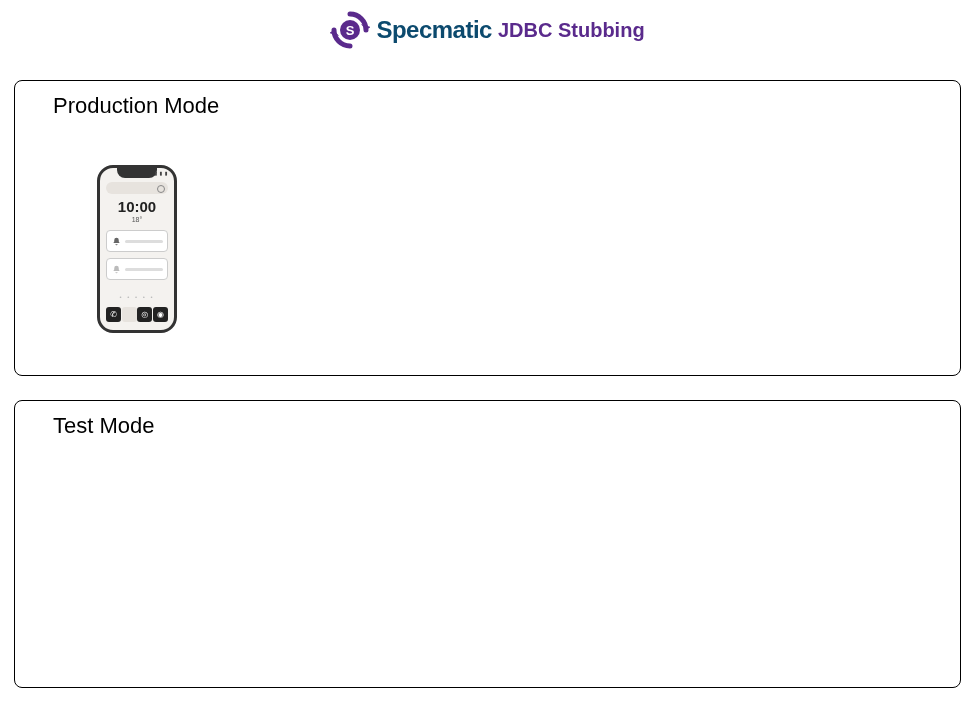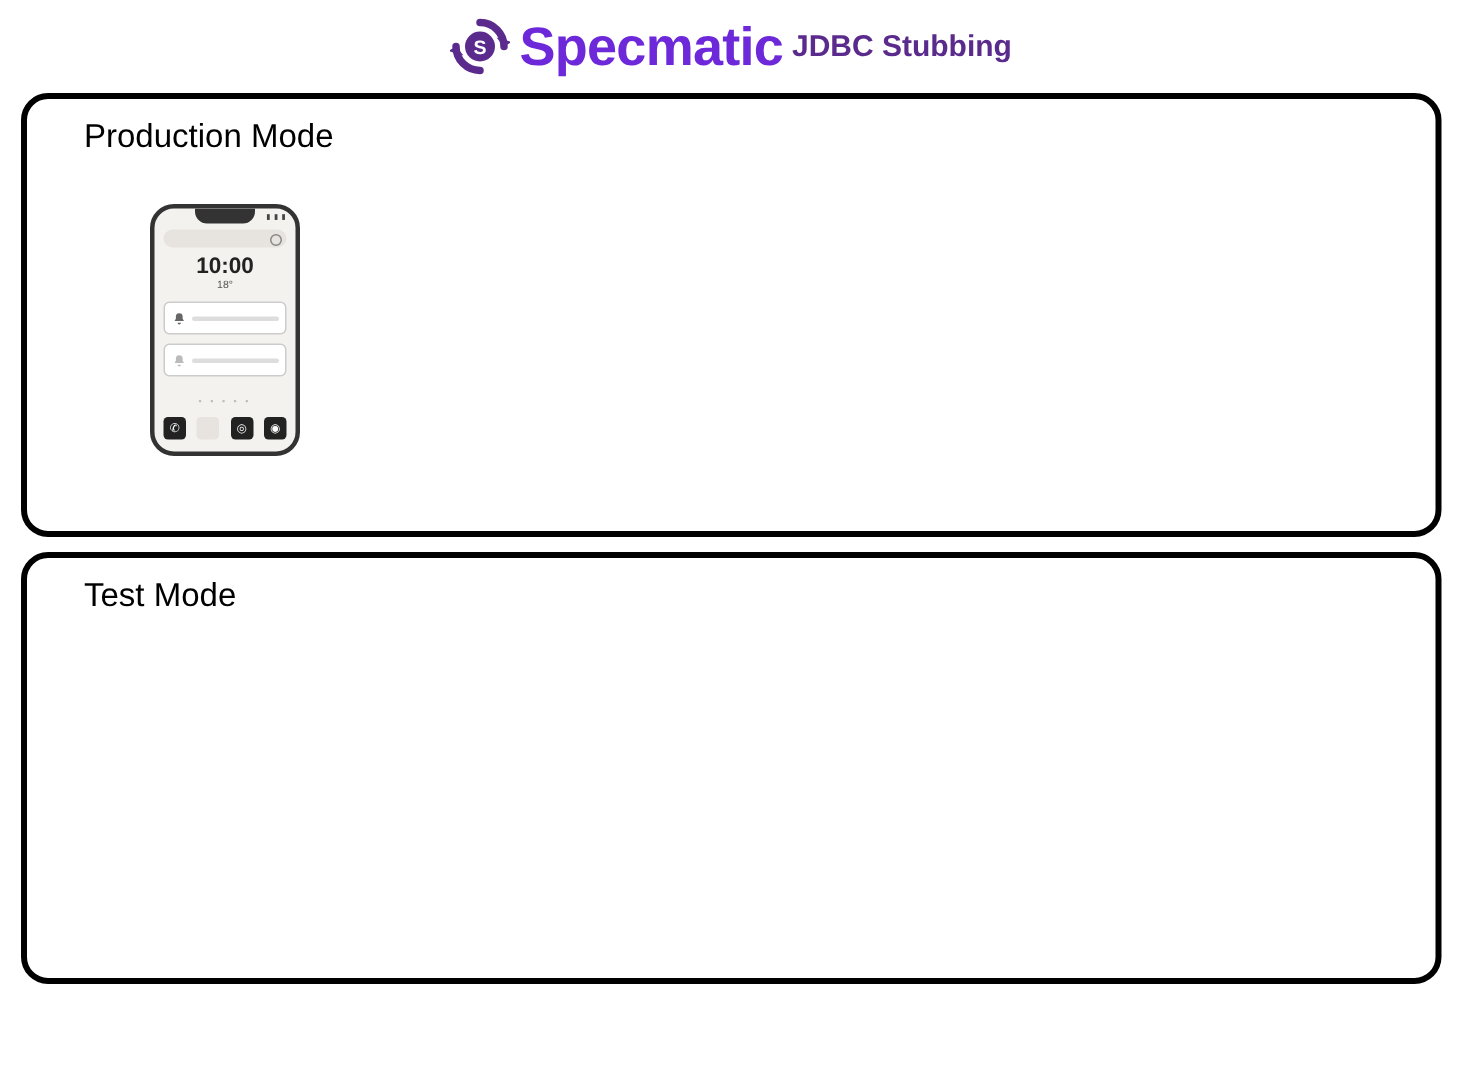--- a/index.html
+++ b/index.html
@@ -18,51 +18,51 @@
       gap: 6px;
     }
     .logo-circle {
       width: 40px;
       height: 40px;
       display: inline-flex;
       align-items: center;
       justify-content: center;
     }
     .brand {
-      font-size: 36px;
+      font-size: 24px;
       font-weight: 700;
-      color: #6d28d9;
+      color: #0c4a6e;
       letter-spacing: -0.5px;
     }
     .title-rest {
       font-size: 20px;
       font-weight: 700;
       color: #5a2a8c;
     }
     .panel {
-      border: 4px solid #000000;
-      border-radius: 18px;
-      margin: 4px 14px 10px 14px;
+      border: 1px solid #000000;
+      border-radius: 8px;
+      margin: 24px 14px 10px 14px;
       position: relative;
     }
     .panel.production { height: 296px; }
     .panel.test { height: 288px; }
     .panel-title {
       position: absolute;
       top: 12px;
       left: 38px;
       font-size: 22px;
       color: #000;
     }
     
     .phone {
       position: absolute;
-      top: 70px;
+      top: 84px;
       left: 82px;
-      width: 100px;
+      width: 80px;
       height: 168px;
       border: 3px solid #333;
       border-radius: 16px;
       background: #f4f2ef;
       overflow: hidden;
     }
     .phone .notch {
       position: absolute;
       top: 0;
       left: 50%;

